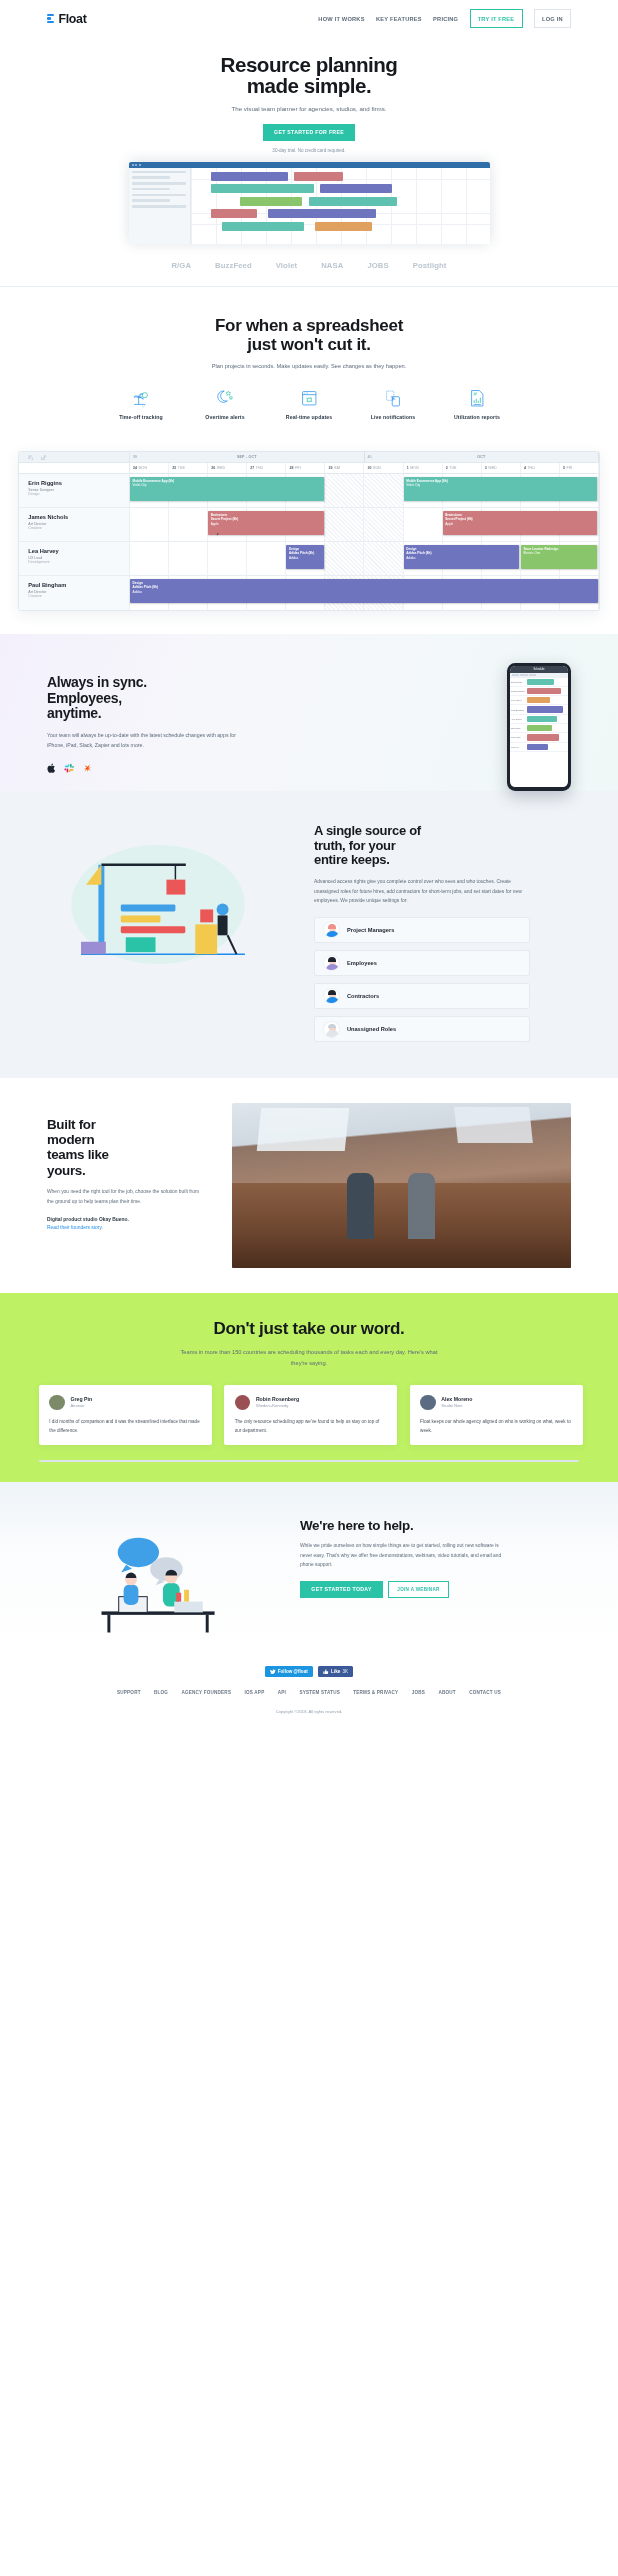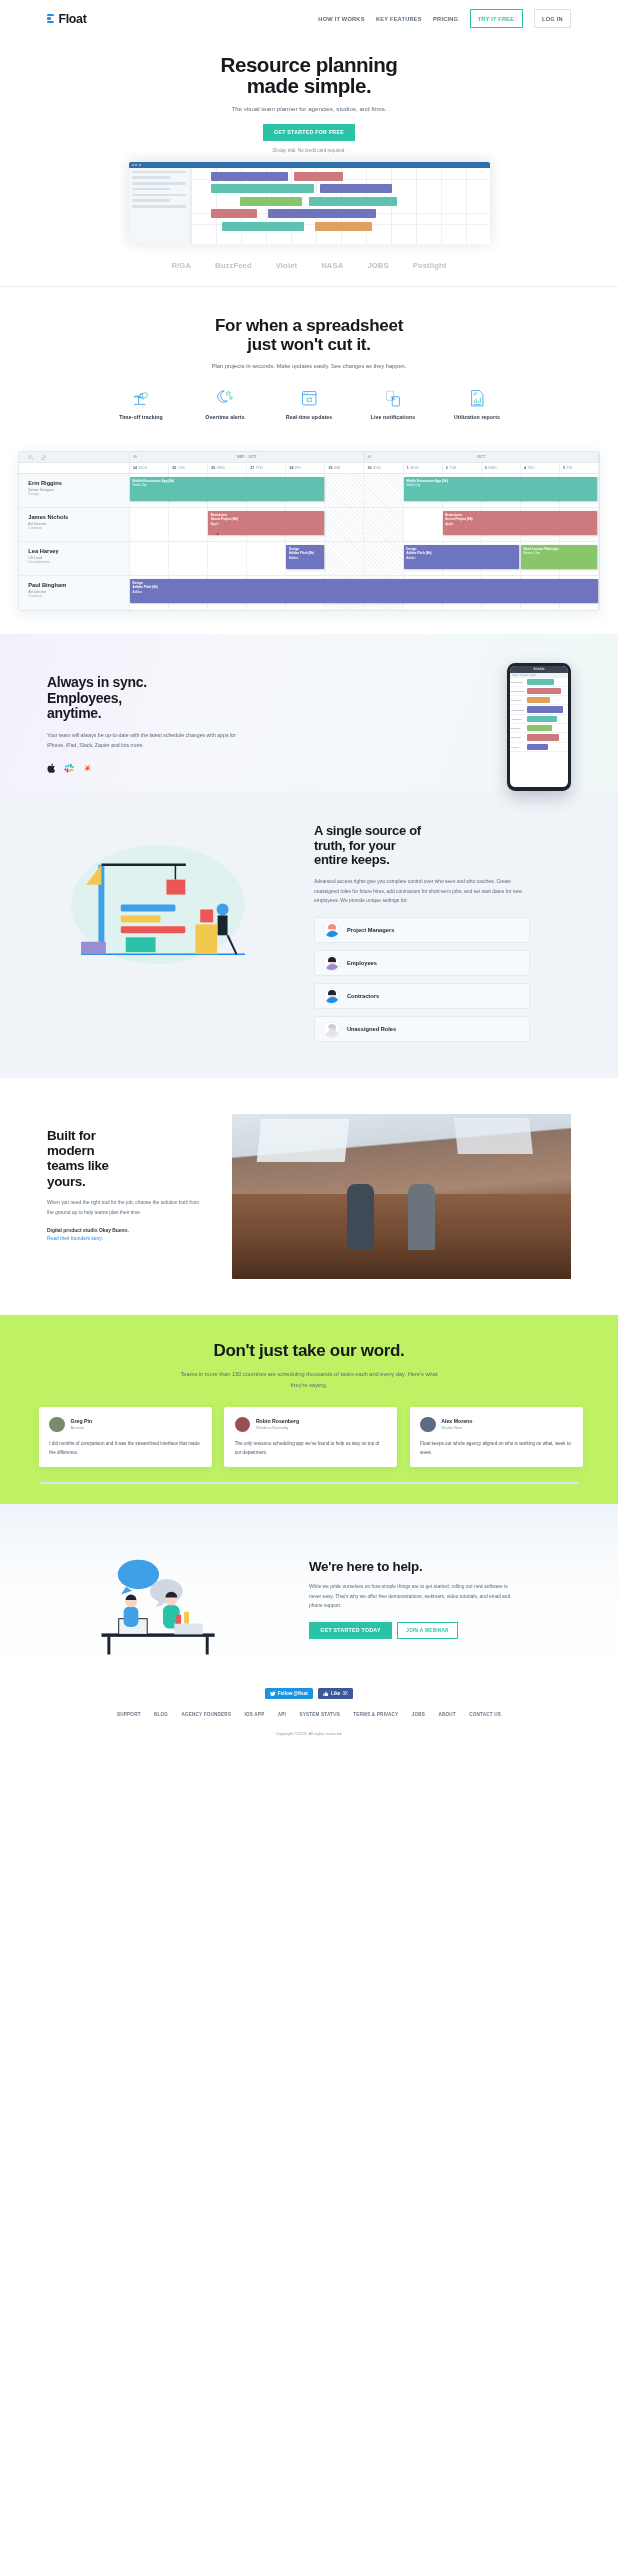--- a/index.html
+++ b/index.html
@@ -111,21 +111,21 @@
   .truth-l { width:242px; padding-top:10.3px; }
   .truth-r { width:216px; padding-top:4.1px; }
   .truth h2 { font-size:13px; line-height:1.14; color:#16191d; letter-spacing:-0.3px; }
   .truth p { margin-top:9.3px; font-size:4.9px; line-height:1.9; color:#5c6b7a; }
   .role { background:#f7fafc; border:0.5px solid #e4eaf0; border-radius:2.1px; height:26px;
           display:flex; align-items:center; gap:7.2px; padding-left:8.2px; margin-bottom:7.2px; }
   .role .av { width:16.5px; height:16.5px; border-radius:50%; background:#fff; border:0.5px solid #edf1f5; position:relative; overflow:hidden; }
   .role .lb { font-size:5.7px; font-weight:bold; color:#1c2430; }
 
   
-  .modern { background:#fff; padding:36px 47px; display:flex; gap:30px;justify-content:center; }
+  .modern { background:#fff; padding:25px 47px; display:flex; gap:30px;justify-content:center; }
   .modern-l { width:155px; padding-top:13.4px; }
   .modern h2 { font-size:13.4px; line-height:1.14; color:#16191d; letter-spacing:-0.3px; }
   .modern p { margin-top:9.3px; font-size:4.9px; line-height:1.9; color:#5c6b7a; }
   .modern .bold-line { margin-top:11.3px; font-size:4.9px; font-weight:bold; color:#2d3a47; }
   .modern .link { font-size:4.9px; color:#1f8ceb; text-decoration:none; }
   .photo { flex:1; height:165px; border-radius:1.5px; position:relative; overflow:hidden;
            background:linear-gradient(175deg,#dfe6ec 0%,#cfd8e0 22%,#8e7466 23%,#a98670 48%,#7d5d4d 62%,#5d4437 100%); }
   .photo .win { position:absolute; top:4.1px; left:8%; width:26%; height:26%; background:#eef4f8; transform:skewX(-6deg); opacity:.85; }
   .photo .win2 { position:absolute; top:3.1px; right:12%; width:22%; height:22%; background:#e7eef4; transform:skewX(6deg); opacity:.8; }
   .photo .sofa { position:absolute; bottom:0; left:0; right:0; height:52%;
@@ -141,21 +141,21 @@
           box-shadow:0 1.5px 7.2px rgba(40,60,90,.07); flex:none; }
   .card .who { display:flex; align-items:center; gap:5.7px; }
   .card .av { width:15.5px; height:15.5px; border-radius:50%; }
   .card .nm { font-size:5.2px; font-weight:bold; color:#1c2430; }
   .card .co { font-size:4.1px; color:#93a0ad; margin-top:1px; }
   .card .qt { margin-top:8.2px; font-size:4.6px; line-height:1.85; color:#4a5763; }
   .scroll { margin:15.5px auto 0; width:540px; height:1.5px; background:#dde4eb; border-radius:1px; }
 
   
   .help { background:linear-gradient(180deg,#eef4f9 0%,#fbfcfd 40%,#fff 100%); padding:36px 47px 20.6px;
-          display:flex; gap:20px; align-items:center; }
+          display:flex; gap:11px; }
   .help-l { width:242px; height:118px; position:relative; }
   .help-r { width:206px; }
   .help h2 { font-size:13.4px; color:#16191d; letter-spacing:-0.3px; }
   .help p { margin-top:8.2px; font-size:4.9px; line-height:1.9; color:#5c6b7a; }
   .help .btns { margin-top:11.3px; display:flex; gap:5.2px; }
   .btn-outline { display:inline-block; border:0.5px solid #2bc3a8; color:#2bc3a8; font-size:4.6px; font-weight:bold;
                  letter-spacing:0.3px; padding:5.2px 8.2px; text-transform:uppercase; background:#fff; }
 
   
   .social { display:flex; justify-content:center; gap:5.2px; padding:9.3px 0 13.4px; background:#fff; }

